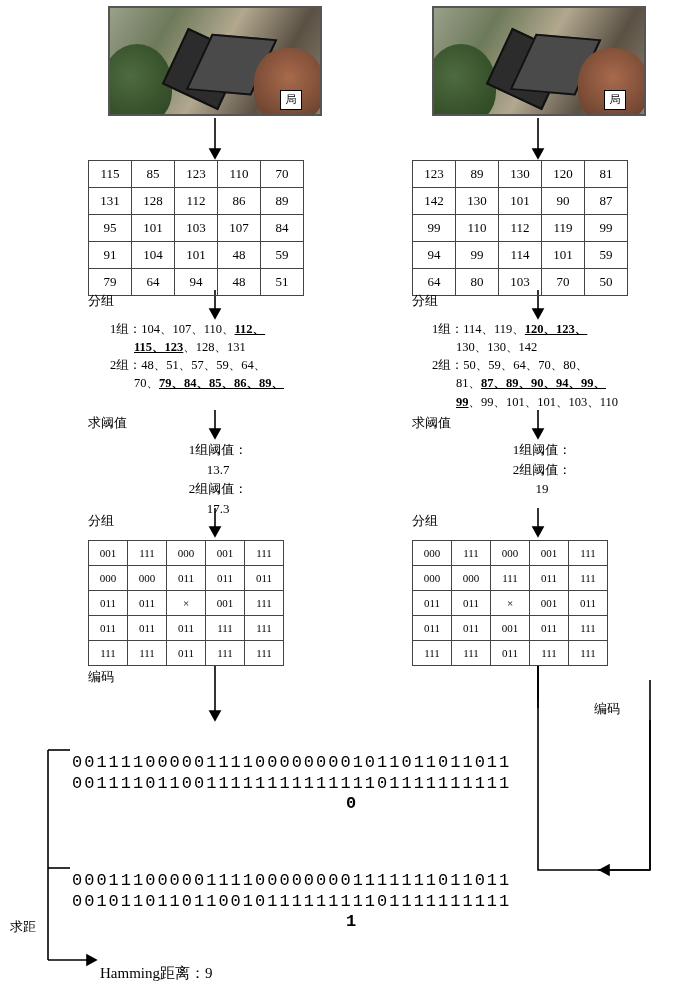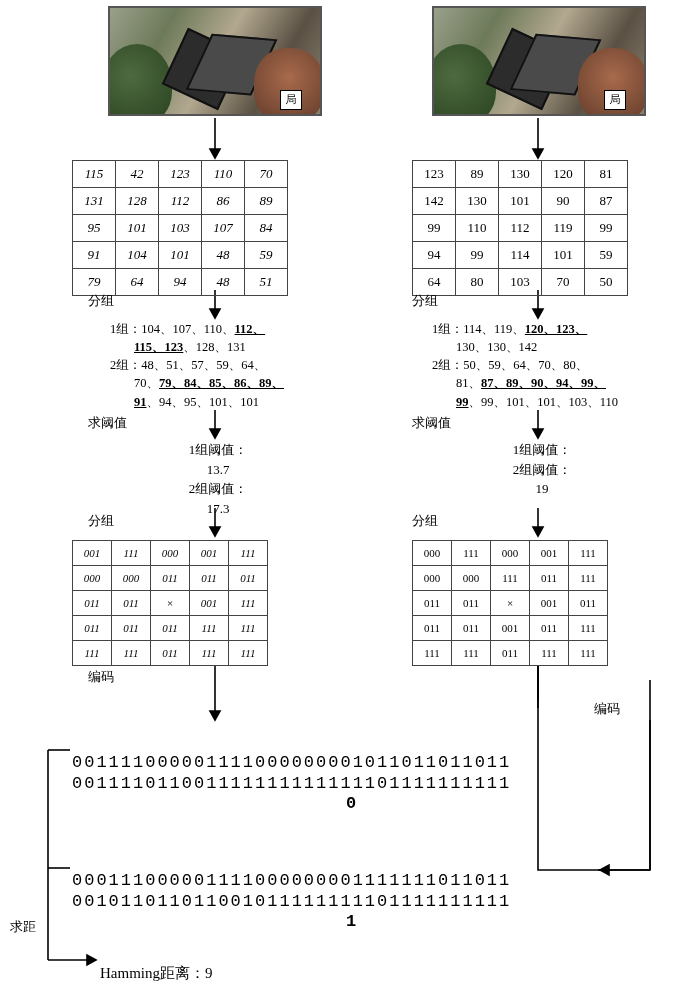--- a/index.html
+++ b/index.html
@@ -28,21 +28,21 @@
   .photo .plush { position:absolute; left:-8px; top:36px; width:70px; height:80px;
     background:radial-gradient(circle at 40% 40%, #4e6a3f 0%, #2f4a25 80%); border-radius:50% 50% 40% 40%; }
   .photo .toyR { position:absolute; right:-4px; top:40px; width:70px; height:74px;
     background:radial-gradient(circle at 50% 40%, #a86a4c 0%, #6f4430 80%); border-radius:46% 46% 40% 40%; }
   .photo .marker {
     position:absolute; width:20px; height:18px; background:#fff; border:1px solid #000;
     font-size:11px; line-height:16px; text-align:center;
   }
   .photo.left .marker { right:18px; bottom:4px; }
   .photo.right .marker { right:18px; bottom:4px; }
-  .colL { left:72px;font-style:italic; }
+  .colL { left:88px; }
   .colR { left:412px; }
 
   .tbl { border-collapse:collapse; margin:0 auto; }
   .tbl td {
     border:1px solid #444; width:40px; height:24px; text-align:center;
     font-family:"Times New Roman",serif; font-size:13px;
   }
   .tbl3 td { width:36px; height:22px; font-size:11px; }
 
   .step-label { text-align:left; font-size:13px; }
@@ -122,21 +122,21 @@
     <line x1="650" y1="680" x2="650" y2="870"></line>
     <line x1="650" y1="870" x2="600" y2="870"></line>
     <path class="ah" d="M600 870 l9 -5 v10 z"></path>
   </svg>
 
   <div class="colL" style="top:160px; position:absolute;">
     <table class="tbl">
         <tbody id="mL">
           <tr>
             <td>115</td>
-            <td>42</td>
+            <td>85</td>
             <td>123</td>
             <td>110</td>
             <td>70</td>
           </tr>
           <tr>
             <td>131</td>
             <td>128</td>
             <td>112</td>
             <td>86</td>
             <td>89</td>
@@ -208,21 +208,20 @@
   </div>
 
   <div class="step-label" style="position:absolute; left:88px; top:292px; width:260px;">分组</div>
   <div class="step-label" style="position:absolute; left:412px; top:292px; width:260px;">分组</div>
 
   <div class="groups" style="position:absolute; left:110px; top:320px; width:240px;">
     <div><span>1组：104、107、110、</span><span class="u">112、</span></div>
     <div class="indent"><span class="u">115、123</span><span>、128、131</span></div>
     <div><span>2组：48、51、57、59、64、</span></div>
     <div class="indent"><span>70、</span><span class="u">79、84、85、86、89、</span></div>
-    <div class="indent"><span class="u">91</span><span>、94、95、101、101</span></div>
   </div>
   <div class="groups" style="position:absolute; left:432px; top:320px; width:250px;">
     <div><span>1组：114、119、</span><span class="u">120、123、</span></div>
     <div class="indent"><span>130、130、142</span></div>
     <div><span>2组：50、59、64、70、80、</span></div>
     <div class="indent"><span>81、</span><span class="u">87、89、90、94、99、</span></div>
     <div class="indent"><span class="u">99</span><span>、99、101、101、103、110</span></div>
   </div>
 
   <div class="step-label" style="position:absolute; left:88px; top:414px; width:260px;">求阈值</div>

